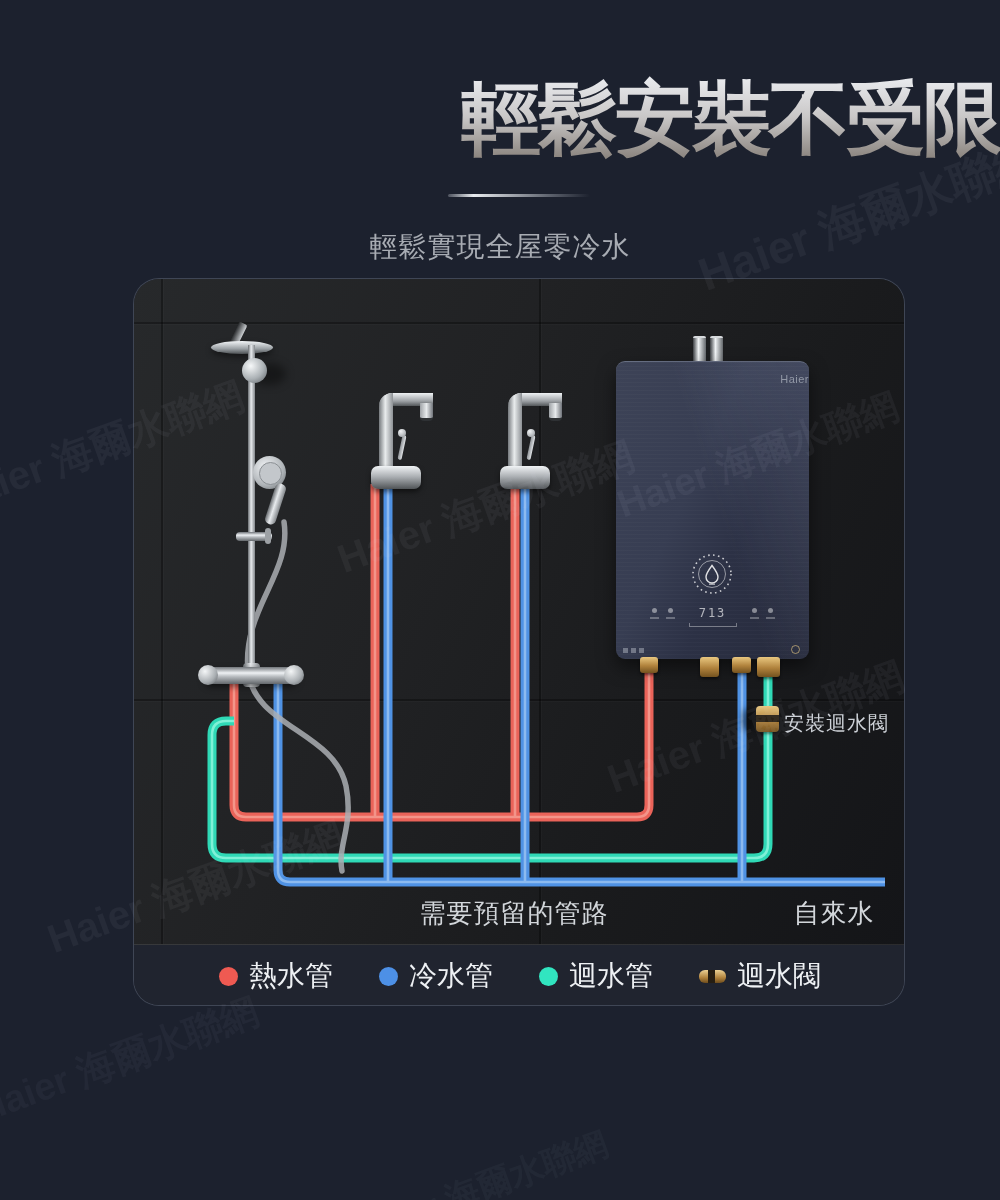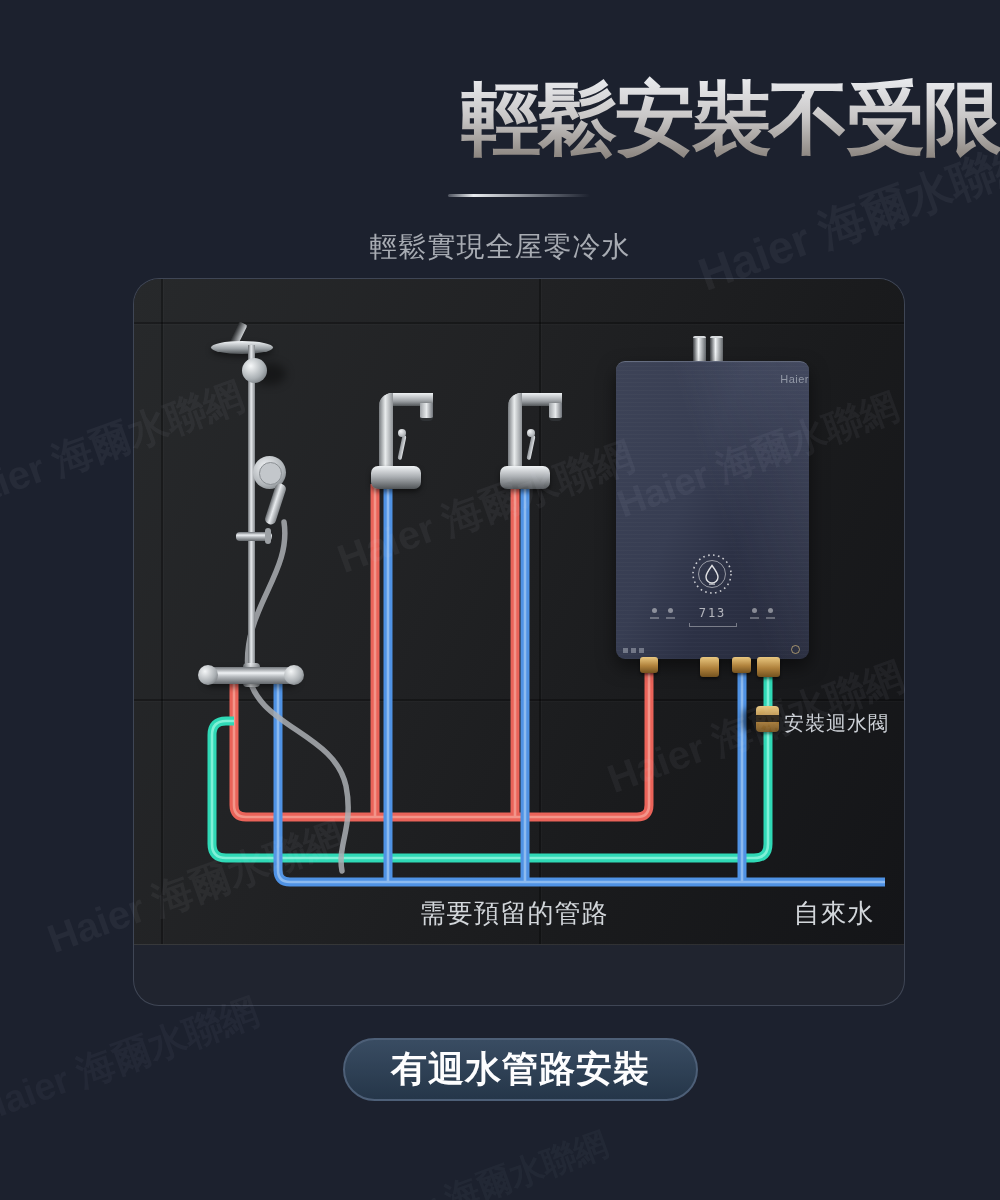--- a/index.html
+++ b/index.html
@@ -260,19 +260,34 @@
       <div class="valve-shadow"></div>
       <div class="brass valve">
           <i></i>
         </div>
 
       <div class="plabel lab-valve">安裝迴水閥</div>
       <div class="plabel lab-reserved">需要預留的管路</div>
       <div class="plabel lab-tap">自來水</div>
     </div>
 
+    <div class="legend">
+      <div class="lg-item">
+        <span class="lg-dot hot"></span>
+        <span class="lg-label">熱水管</span>
+      </div>
+      <div class="lg-item">
+        <span class="lg-dot cold"></span>
+        <span class="lg-label">冷水管</span>
+      </div>
+      <div class="lg-item">
+        <span class="lg-dot recirc"></span>
+        <span class="lg-label">迴水管</span>
+      </div>
+      <div class="lg-item">
+        <span class="lg-valve"></span>
+        <span class="lg-label">迴水閥</span>
+      </div>
+    </div>
   </div>
 
-  <div class="pill">
-    <span>有迴水管路安裝</span>
-  </div>
 
 </div>
 
 </body></html>

